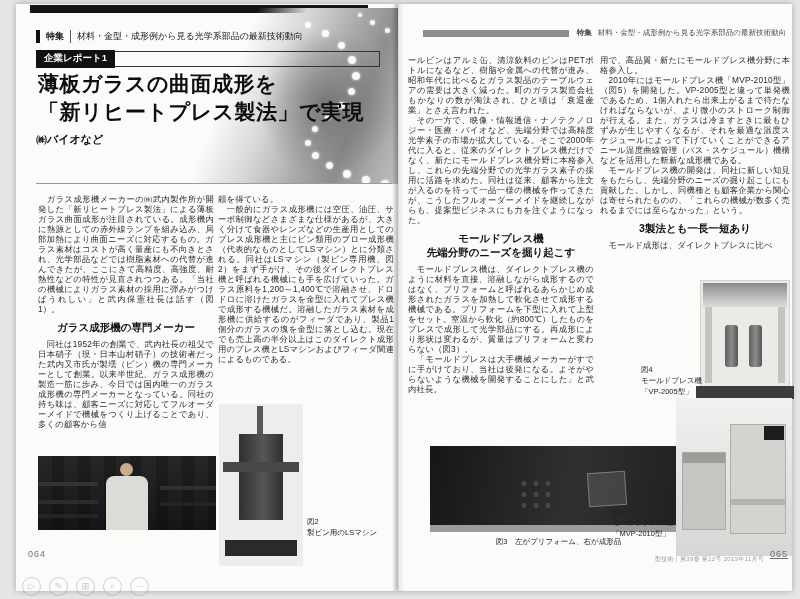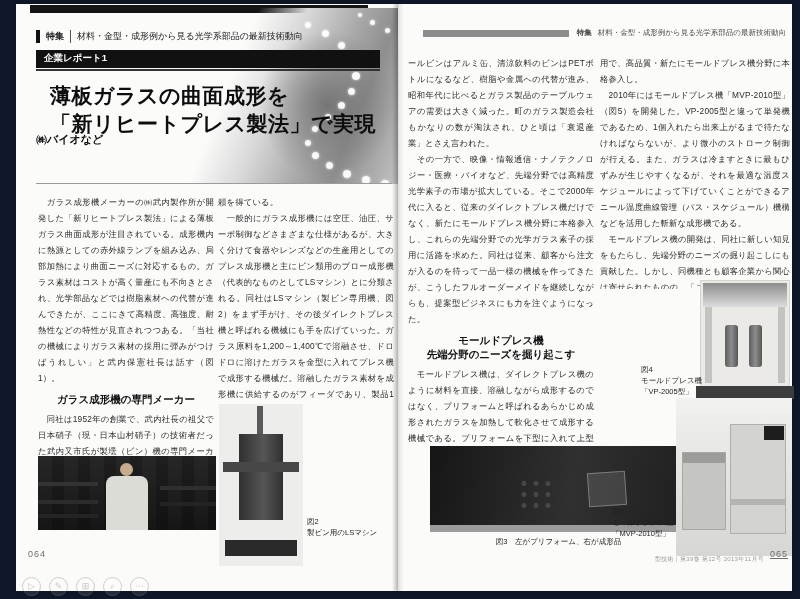--- a/index.html
+++ b/index.html
@@ -1,45 +1,45 @@
 <!DOCTYPE html>
 <html><head>
 <meta charset="utf-8">
 <style>
   html,body{margin:0;padding:0;}
-  .stage{position:relative;width:800px;height:599px;background:#0f172a;overflow:hidden;
+  .stage{position:relative;width:800px;height:599px;background:#e5e5e5;overflow:hidden;
          font-family:"Liberation Sans",sans-serif;}
   .page{position:absolute;top:4px;height:587px;background:#fbfbfa;box-shadow:0 0 6px rgba(0,0,0,0.28);}
   .page-left{left:16px;width:382px;}
   .page-right{left:398px;width:394px;}
   .gutter{position:absolute;left:392px;top:4px;width:12px;height:587px;z-index:5;
           background:linear-gradient(90deg,rgba(0,0,0,0) 0%,rgba(0,0,0,0.16) 45%,rgba(0,0,0,0.08) 60%,rgba(0,0,0,0) 100%);}
 
   
   .topbar{position:absolute;left:14px;top:1px;width:338px;height:8px;background:#141414;}
   .header-art{position:absolute;left:144px;top:4px;width:238px;height:176px;overflow:hidden;
      background:
        radial-gradient(closest-side at 70% 55%, rgba(110,110,110,0.85), rgba(110,110,110,0) 95%),
        linear-gradient(112deg, rgba(255,255,255,0) 32%, #d9d9d9 48%, #a9a9a9 66%, #8e8e8e 78%, #c2c2c2 100%);}
   .header-art i{position:absolute;border-radius:50%;background:rgba(255,255,255,0.95);
      box-shadow:0 0 3px rgba(255,255,255,0.8);}
   .feature-line{position:absolute;left:20px;top:26px;width:340px;border-left:4px solid #111;
      padding-left:6px;font-size:9px;color:#222;display:flex;align-items:center;gap:6px;z-index:2;}
   .feature-line .lbl{font-weight:bold;border-right:1px solid #555;padding-right:6px;}
-  .report-row{position:absolute;left:20px;top:46px;width:344px;display:flex;align-items:stretch;z-index:2;flex-direction:column;}
+  .report-row{position:absolute;left:20px;top:46px;width:344px;display:flex;align-items:stretch;z-index:2;}
   .report-badge{background:#111;color:#fff;font-size:9.5px;font-weight:bold;padding:2px 8px 3px;}
   .report-rule{flex:1;border:1px solid #333;border-left:none;margin:1px 0;}
-  .big-title{position:absolute;left:18px;top:62px;margin:16px;font-size:21px;line-height:28px;
+  .big-title{position:absolute;left:18px;top:62px;margin:4px;font-size:21px;line-height:28px;
      font-weight:bold;color:#0d0d0d;letter-spacing:0.5px;z-index:2;}
   .company{position:absolute;left:20px;top:128px;font-size:11px;font-weight:bold;color:#111;z-index:2;}
   .head-rule{position:absolute;left:20px;top:179px;width:356px;height:1px;background:#9b9b9b;}
 
   
   .col{position:absolute;overflow:hidden;}
-  .col p{margin:0;font-size:8.3px;line-height:16px;color:#2b2b2b;text-align:justify;
+  .col p{margin:0;font-size:8.3px;line-height:10px;color:#2b2b2b;text-align:justify;
          letter-spacing:0.2px;}
   .col h3{margin:6px 0 5px;font-size:10.5px;text-align:center;color:#111;line-height:14px;}
   .colL1{left:22px;top:190px;width:176px;height:266px;}
   .colL2{left:202px;top:190px;width:176px;height:212px;}
   .colR1{left:10px;top:51px;width:186px;height:392px;}
   .colR2{left:202px;top:51px;width:190px;height:234px;}
 
   
   .rp-header{position:absolute;left:25px;top:24px;right:6px;display:flex;align-items:center;z-index:2;}
   .rp-bar{flex:1;height:7px;background:#8d8d8d;}
@@ -191,20 +191,21 @@
       <h3><span>モールドプレス機</span><br><span>先端分野のニーズを掘り起こす</span></h3>
       <p>　モールドプレス機は、ダイレクトプレス機のように材料を直接、溶融しながら成形するのではなく、プリフォームと呼ばれるあらかじめ成形されたガラスを加熱して軟化させて成形する機械である。プリフォームを下型に入れて上型をセット。室温から軟化（約800℃）したものをプレスで成形して光学部品にする。再成形により形状は変わるが、質量はプリフォームと変わらない（図3）。</p>
       <p>　「モールドプレスは大手機械メーカーがすでに手がけており、当社は後発になる。よそがやらないような機械を開発することにした」と武内社長。</p>
 
     </div>
 
     <div class="col colR2">
       <p>用で、高品質・新たにモールドプレス機分野に本格参入し。</p>
       <p>　2010年にはモールドプレス機「MVP-2010型」（図5）を開発した。VP-2005型と違って単発機であるため、1個入れたら出来上がるまで待たなければならないが、より微小のストローク制御が行える。また、ガラスは冷ますときに最もひずみが生じやすくなるが、それを最適な温度スケジュールによって下げていくことができるアニール温度曲線管理（パス・スケジュール）機構などを活用した斬新な成形機である。</p>
       <p>　モールドプレス機の開発は、同社に新しい知見をもたらし、先端分野のニーズの掘り起こしにも貢献した。しかし、同機種とも顧客企業から関心は寄せられたものの、「これらの機械が数多く売れるまでには至らなかった」という。</p>
+      <h3>3製法とも一長一短あり</h3>
       <p>　モールド成形は、ダイレクトプレスに比べ</p>
     </div>
 
     <div class="photo fig4">
       <span class="hood"></span>
       <span class="colm" style="left:4px;"></span>
       <span class="colm" style="right:4px;"></span>
       <span class="cyl" style="left:24px;"></span>
       <span class="cyl" style="left:48px;"></span>
       <span class="base"></span>

